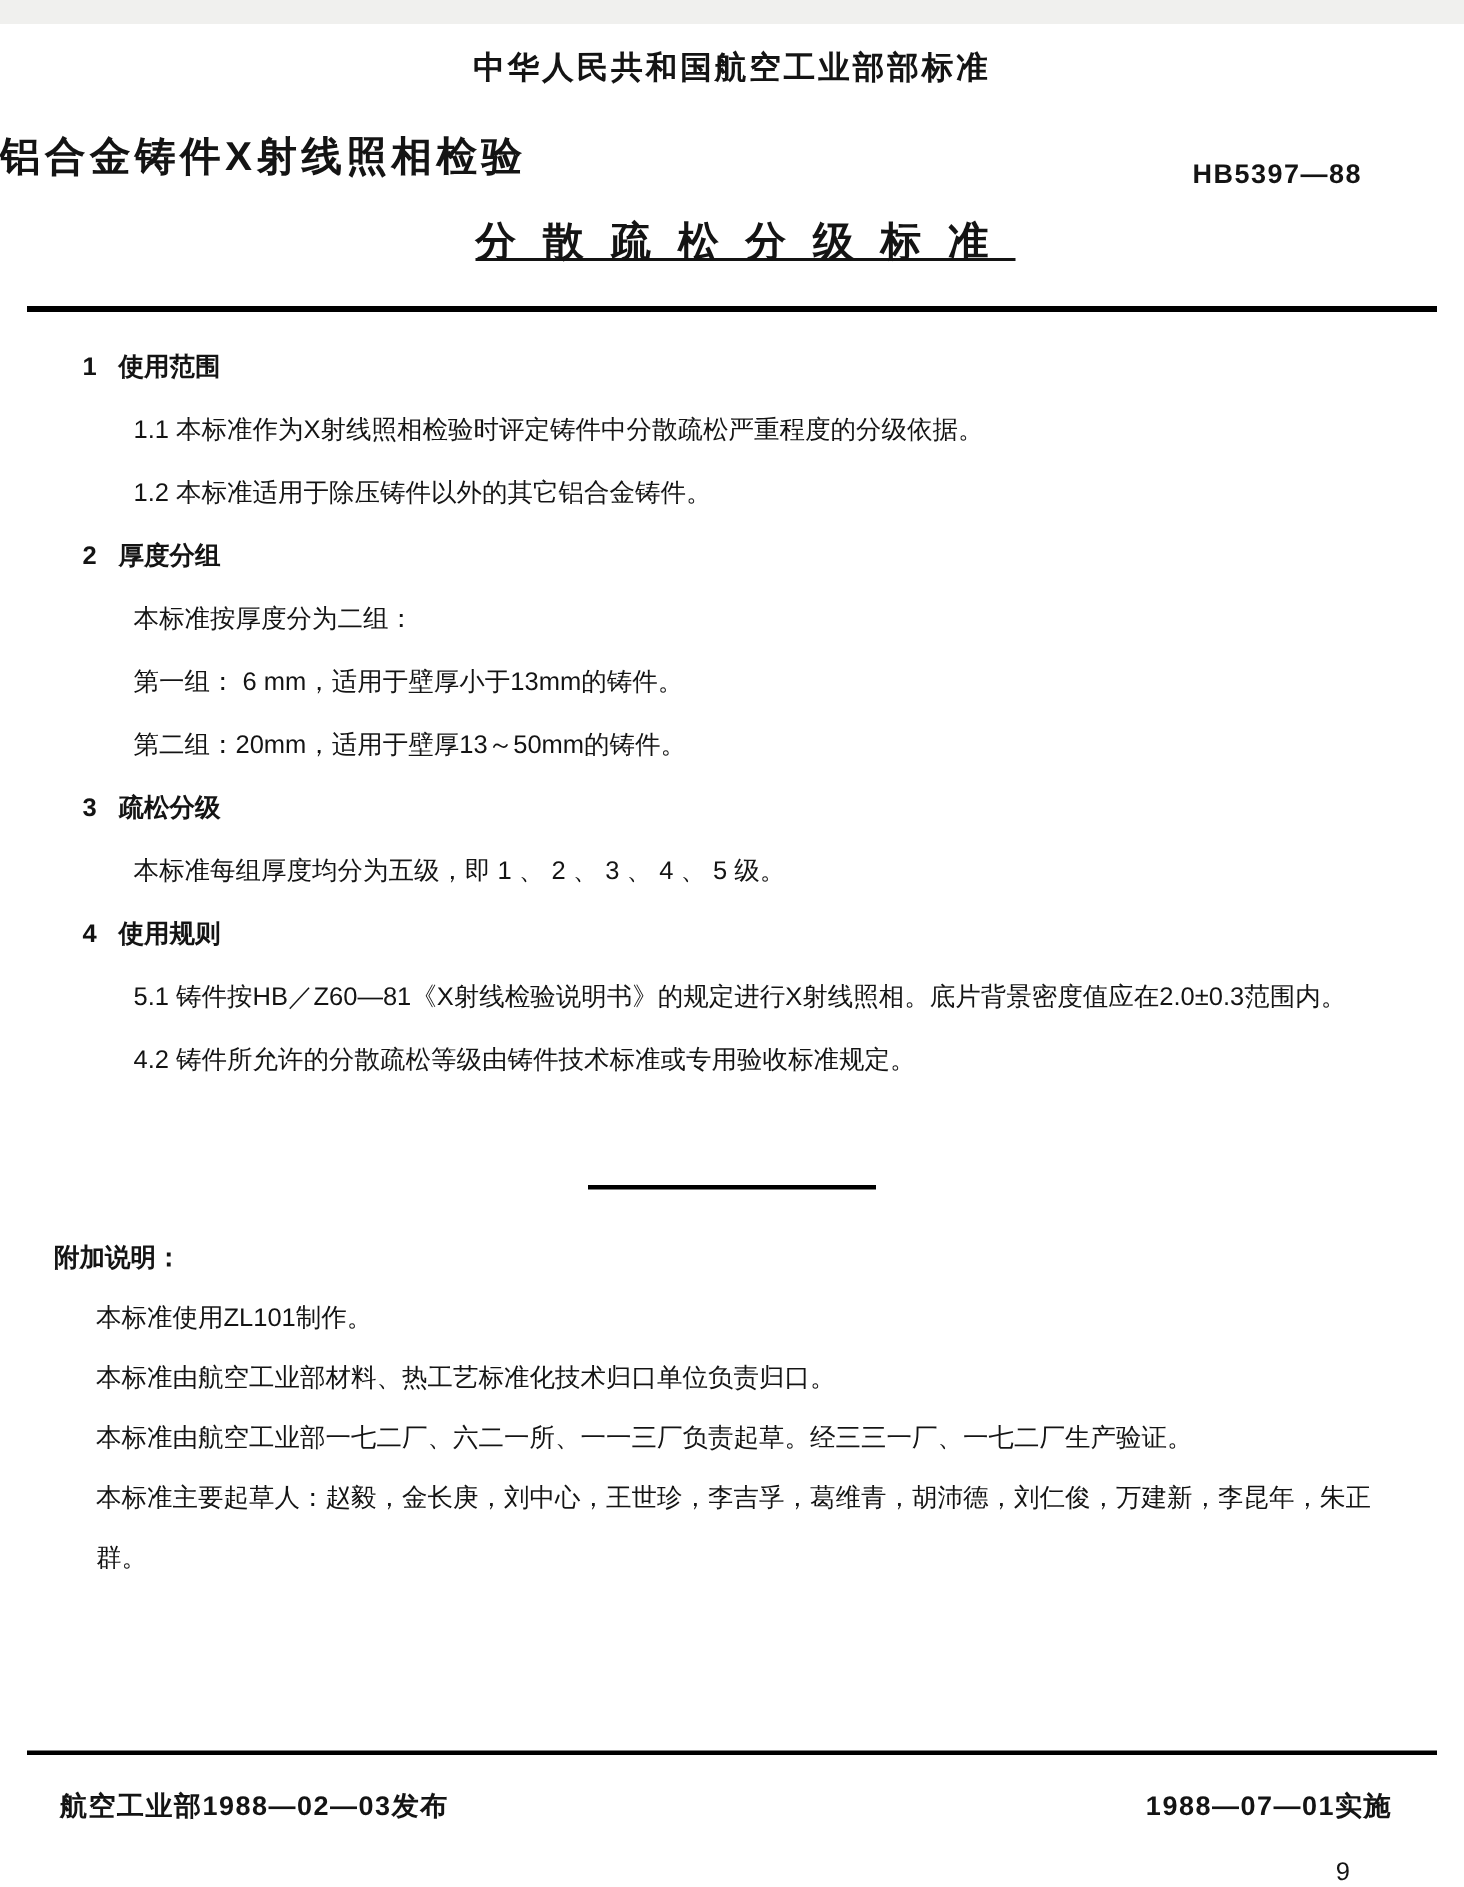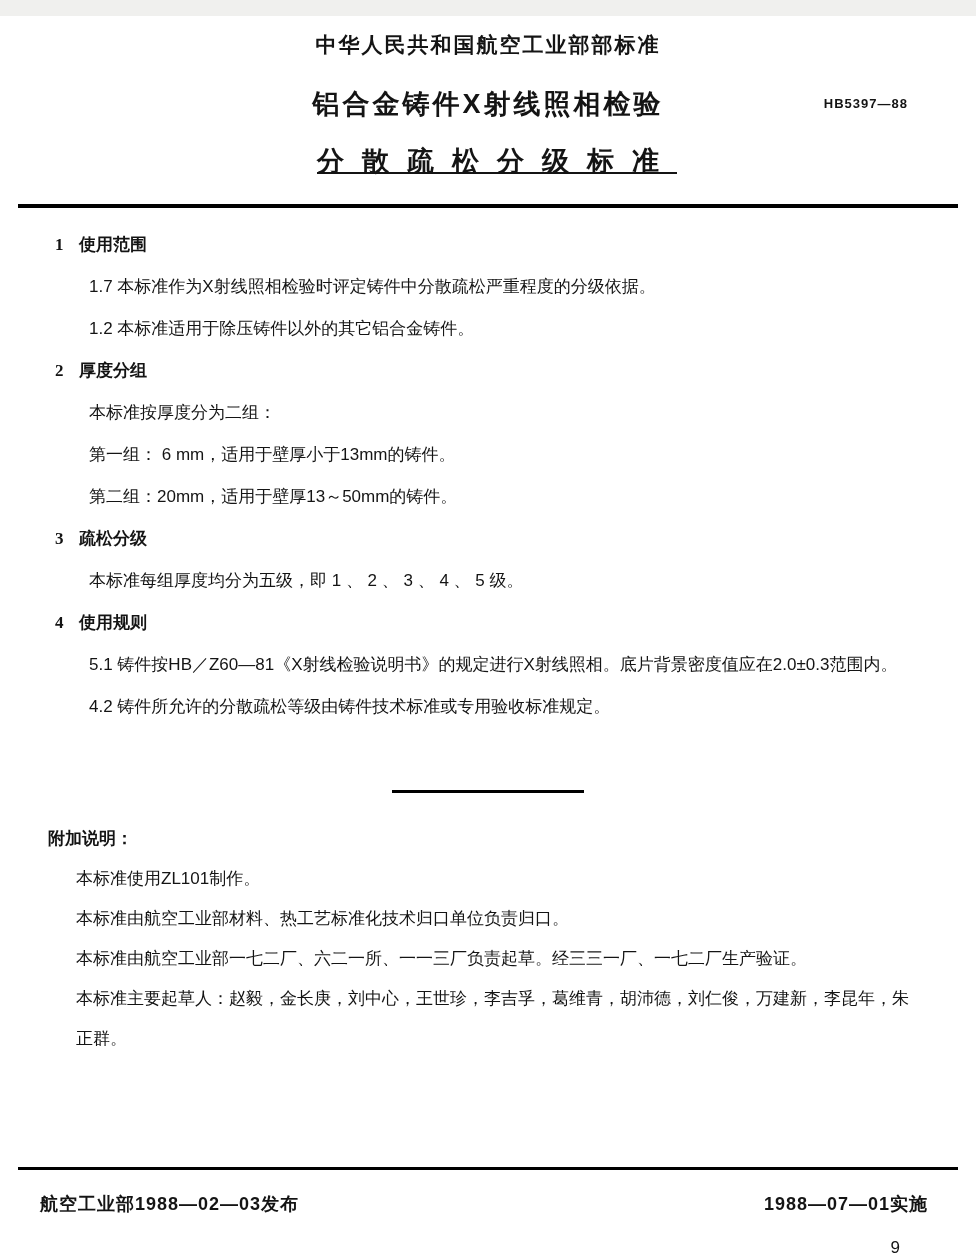--- a/index.html
+++ b/index.html
@@ -14,27 +14,27 @@
     font-family: "Liberation Sans", "DejaVu Sans", sans-serif;
     overflow: hidden;
   }
   .org-line {
     padding-top: 15px;
     text-align: center;
     font-size: 21px;
     font-weight: bold;
     letter-spacing: 2px;
   }
-  .title-block { position: relative; margin-top: 27px; text-align: center; }
+  .title-block { position: relative; margin-top: 27px; text-align: left; }
   .doc-title { font-size: 27px; font-weight: bold; letter-spacing: 3px; }
   .std-no {
     position: absolute;
     right: 68px;
-    top: 10px;
-    font-size: 13px;
+    top: 20px;
+    font-size: 18px;
     font-weight: bold;
     letter-spacing: 1px;
   }
   .subtitle {
     margin-top: 21px;
     text-align: center;
     font-size: 27px;
     font-weight: bold;
     letter-spacing: 18px;
     text-indent: 18px; 
@@ -42,31 +42,31 @@
   }
   .rule-thick {
     margin: 25px 18px 0 18px;
     border-top: 4px solid #000;
   }
   .doc-body {
     padding: 16px 78px 0 55px;
     font-size: 17px;
     line-height: 42px;
   }
-  .sec-heading { font-weight: bold; font-family: Liberation Serif, serif; }
+  .sec-heading { font-weight: bold; }
   .sec-num { display: inline-block; min-width: 24px; }
   .para { text-indent: 2em; }
   .rule-mid {
     width: 192px;
     height: 3px;
     background: #000;
     margin: 62px auto 0 auto;
   }
   .notes {
-    padding: 26px 58px 0 48px;
+    padding: 26px 58px 0 36px;
     font-size: 17px;
     line-height: 40px;
   }
   .notes-heading { font-weight: bold; }
   .note-para { margin-left: 28px; }
   .rule-footer {
     position: absolute;
     left: 18px;
     right: 18px;
     top: 1151px;
@@ -105,21 +105,21 @@
   <div class="subtitle">分散疏松分级标准</div>
 
   <div class="rule-thick"></div>
 
   <div class="doc-body">
 
     <section>
       <div class="sec-heading">
         <span class="sec-num">1</span><span class="sec-title">使用范围</span>
       </div>
-      <p class="para">1.7 本标准作为X射线照相检验时评定铸件中分散疏松严重程度的分级依据。</p>
+      <p class="para">1.1 本标准作为X射线照相检验时评定铸件中分散疏松严重程度的分级依据。</p>
       <p class="para">1.2 本标准适用于除压铸件以外的其它铝合金铸件。</p>
     </section>
 
     <section>
       <div class="sec-heading">
         <span class="sec-num">2</span><span class="sec-title">厚度分组</span>
       </div>
       <p class="para">本标准按厚度分为二组：</p>
       <p class="para">第一组： 6 mm，适用于壁厚小于13mm的铸件。</p>
       <p class="para">第二组：20mm，适用于壁厚13～50mm的铸件。</p>

